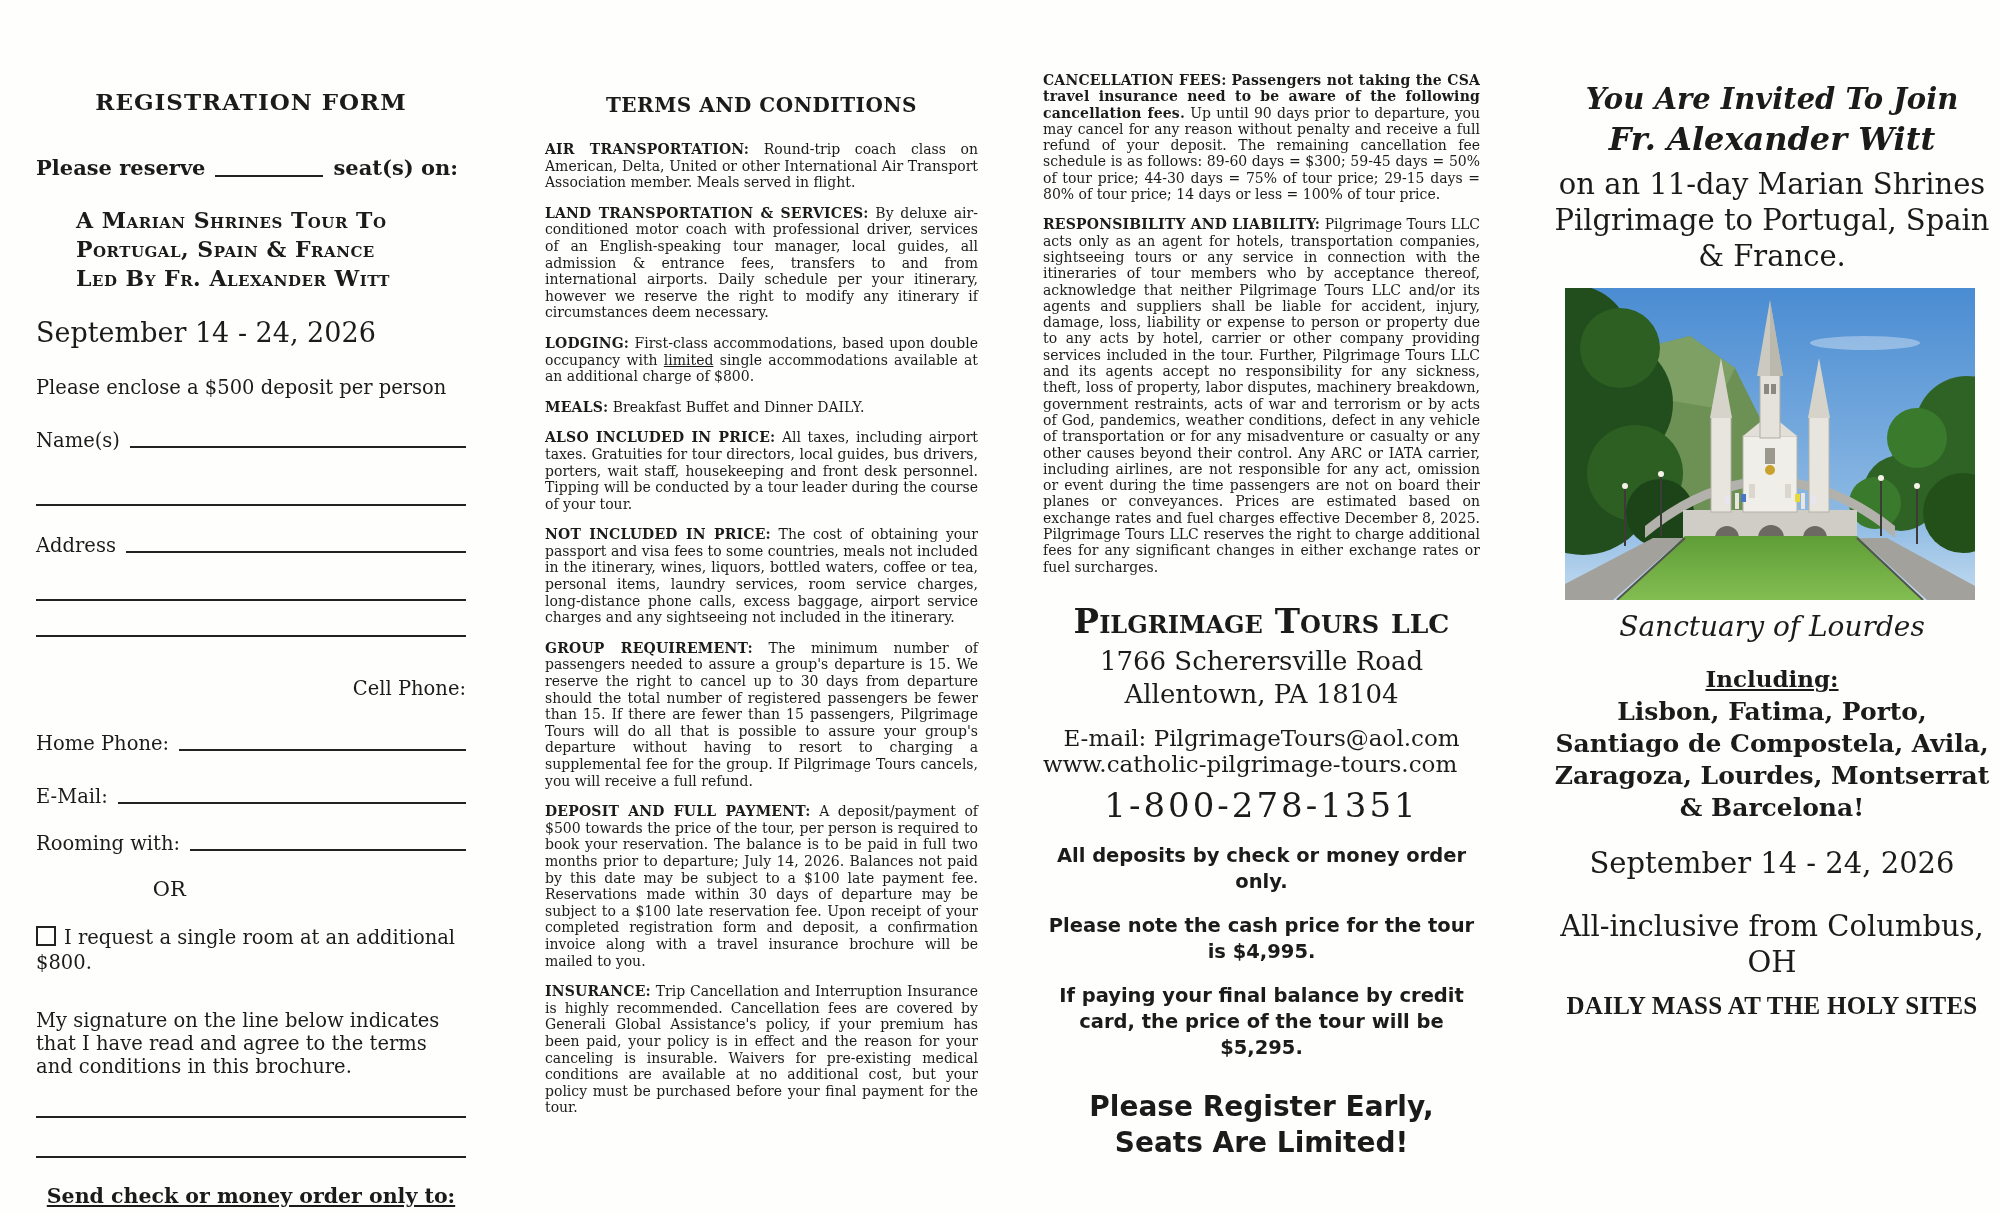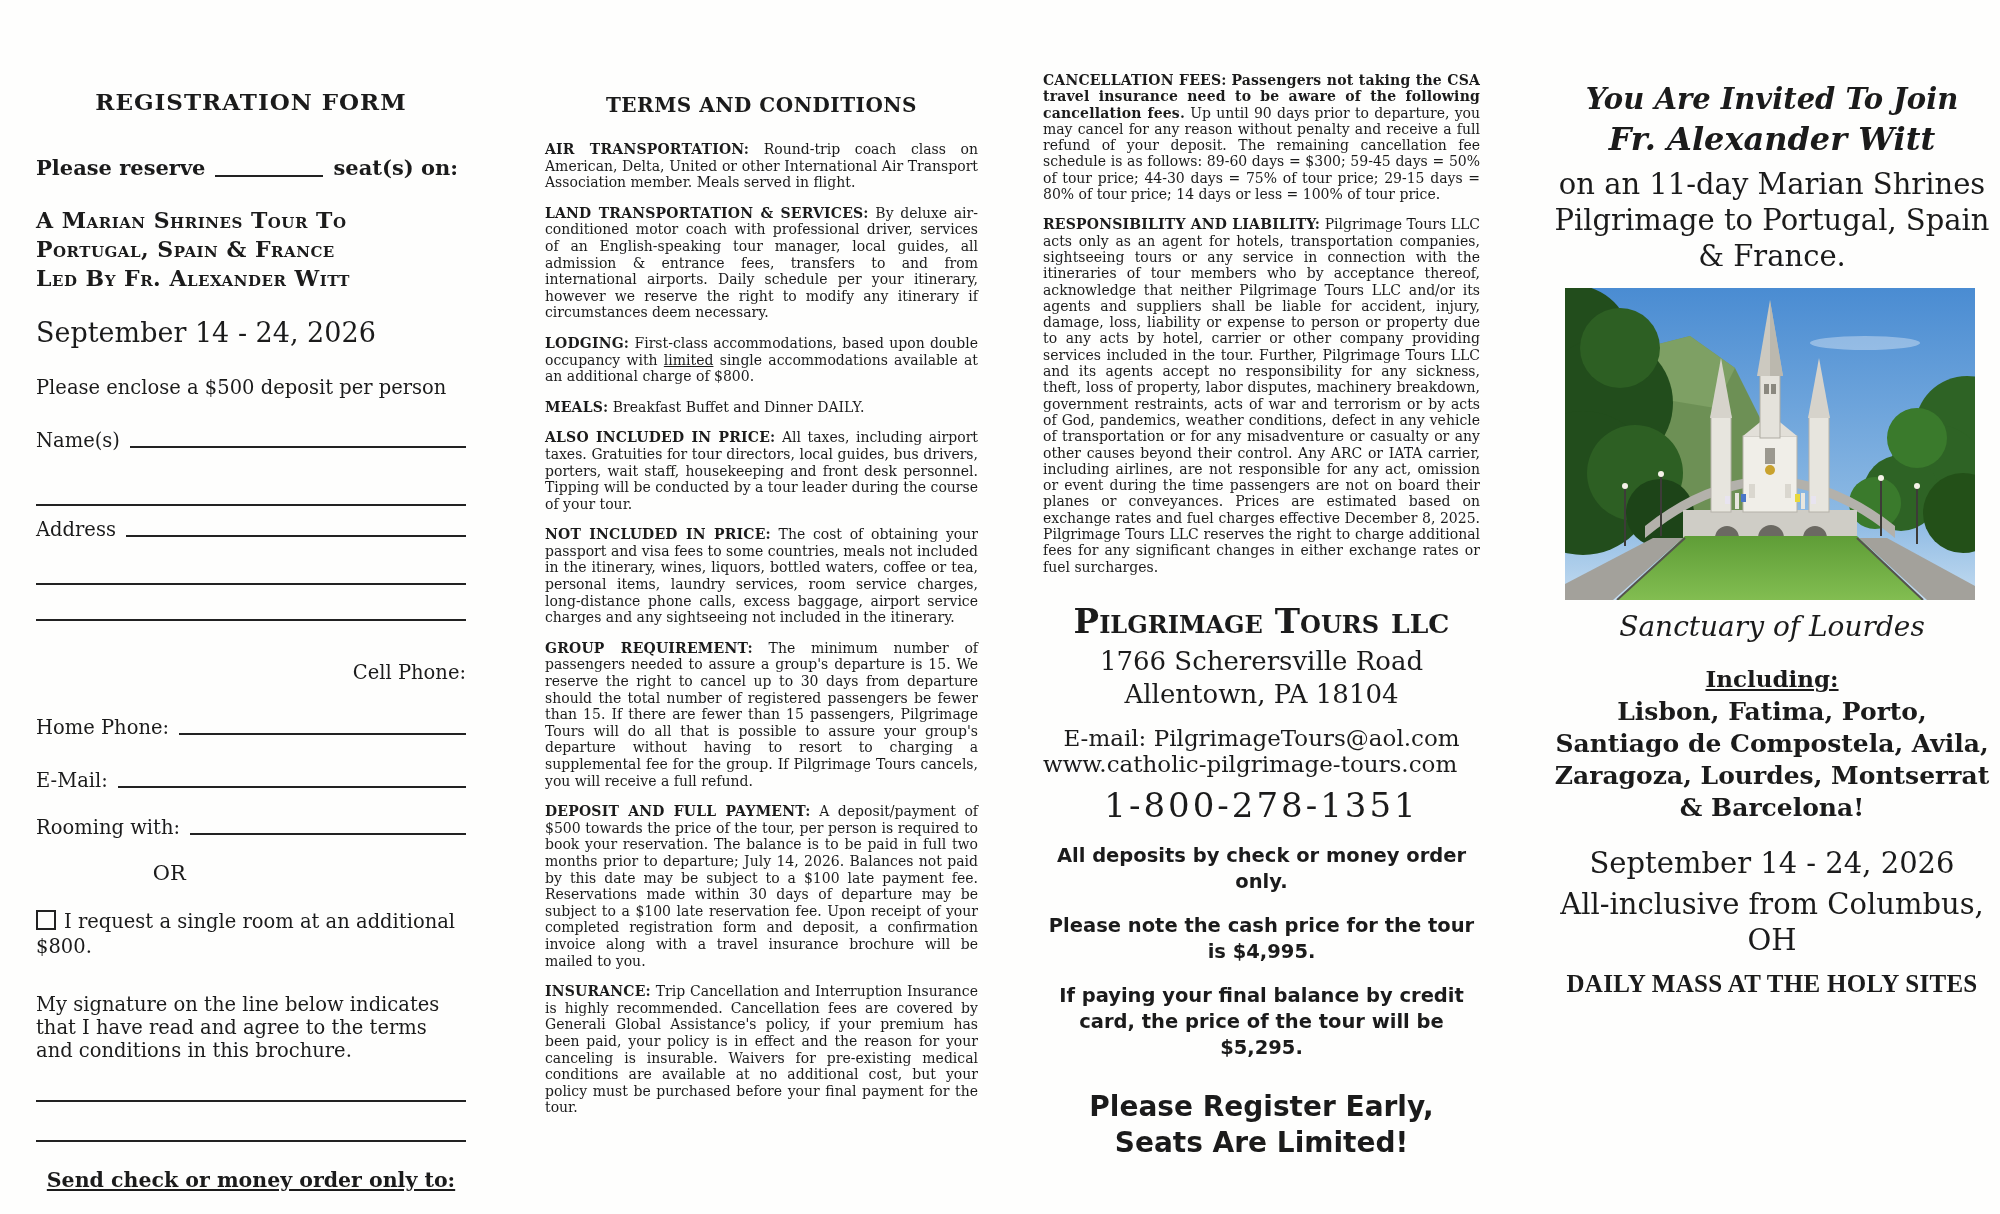--- a/index.html
+++ b/index.html
@@ -5,28 +5,28 @@
   html,body{margin:0;padding:0;background:#e9e9e9;}
   .page{position:relative;width:2000px;height:1214px;background:#fefefd;overflow:hidden;
         font-family:"DejaVu Serif","Liberation Serif",serif;color:#1b1b1b;}
   .col{position:absolute;top:0;}
 
   
   .c1{left:36px;width:430px;}
   .c1-title{margin-top:88px;text-align:center;font-size:23px;font-weight:700;letter-spacing:1px;}
   .c1-reserve{margin-top:40px;font-size:21px;font-weight:700;display:flex;align-items:flex-end;}
   .c1-reserve .gap{width:108px;border-bottom:2px solid #222;margin:0 10px 3px 10px;}
-  .c1-tour{margin-top:26px;font-size:22px;font-weight:700;font-variant:small-caps;letter-spacing:.5px;line-height:29px;}
+  .c1-tour{margin-top:26px;font-size:22px;font-weight:700;font-variant:small-caps;letter-spacing:.5px;line-height:29px;margin-left:40px;}
   .c1-date{margin-top:24px;font-size:27px;}
   .c1-deposit{margin-top:28px;font-size:19.5px;}
   .row{display:flex;align-items:flex-end;font-size:19.5px;}
   .row .fill{flex:1;border-bottom:2px solid #222;margin:0 0 4px 10px;}
   .bl-full{border-bottom:2px solid #222;height:0;}
   .mt-name{margin-top:30px;}
-  .mt55{margin-top:52px;} .mt30{margin-top:12px;justify-content:center;} .mt45{margin-top:42px;} .mt36{margin-top:34px;}
+  .mt55{margin-top:52px;} .mt30{margin-top:28px;justify-content:center;} .mt45{margin-top:42px;} .mt36{margin-top:34px;}
   .mt42{margin-top:40px;flex-direction:column;} .mt32{margin-top:30px;} .mt35{margin-top:24px;} .mt28{margin-top:26px;}
   .c1-or{margin-top:22px;font-size:21px;text-align:center;width:62%;}
   .c1-chk{margin-top:24px;font-size:19.5px;line-height:25px;}
   .chkbox{display:inline-block;width:16px;height:16px;border:2px solid #222;vertical-align:-2px;margin-right:8px;}
   .c1-sig{margin-top:34px;font-size:19.5px;line-height:23px;}
   .c1-sigline1{margin-top:38px;} .c1-sigline2{margin-top:38px;}
   .c1-send{margin-top:26px;text-align:center;font-size:20.5px;font-weight:700;text-decoration:underline;}
   .sc{font-variant:small-caps;}
   .llc-sm{font-size:.78em;}
 
@@ -56,21 +56,21 @@
   .c4{left:1552px;width:440px;text-align:center;}
   .c4-inv1{margin-top:82px;font-size:29px;font-weight:700;font-style:italic;}
   .c4-inv2{font-size:32px;font-weight:700;font-style:italic;margin-top:4px;}
   .c4-para{margin-top:8px;font-size:29px;line-height:36px;}
   .c4-photo{margin-top:14px;margin-left:13px;width:410px;height:312px;display:block;}
   .c4-caption{margin-top:10px;font-size:28px;font-style:italic;}
   .c4-incl{margin-top:22px;font-size:23px;font-weight:700;text-decoration:underline;}
   .c4-cities{margin-top:4px;font-size:25px;font-weight:700;line-height:32px;}
   .c4-date{margin-top:22px;font-size:29px;}
   .c4-price{margin-top:16px;font-size:28px;}
-  .c4-from{margin-top:6px;font-size:29px;line-height:36px;}
+  .c4-from{margin-top:28px;font-size:29px;line-height:36px;}
   .c4-mass{margin-top:12px;font-size:25px;font-weight:700;letter-spacing:.3px;font-family:Liberation Serif, serif;}
 </style>
 </head>
 <body>
 
 <div class="page">
 
   <div class="col c1">
     <div class="c1-title">REGISTRATION FORM</div>
 

